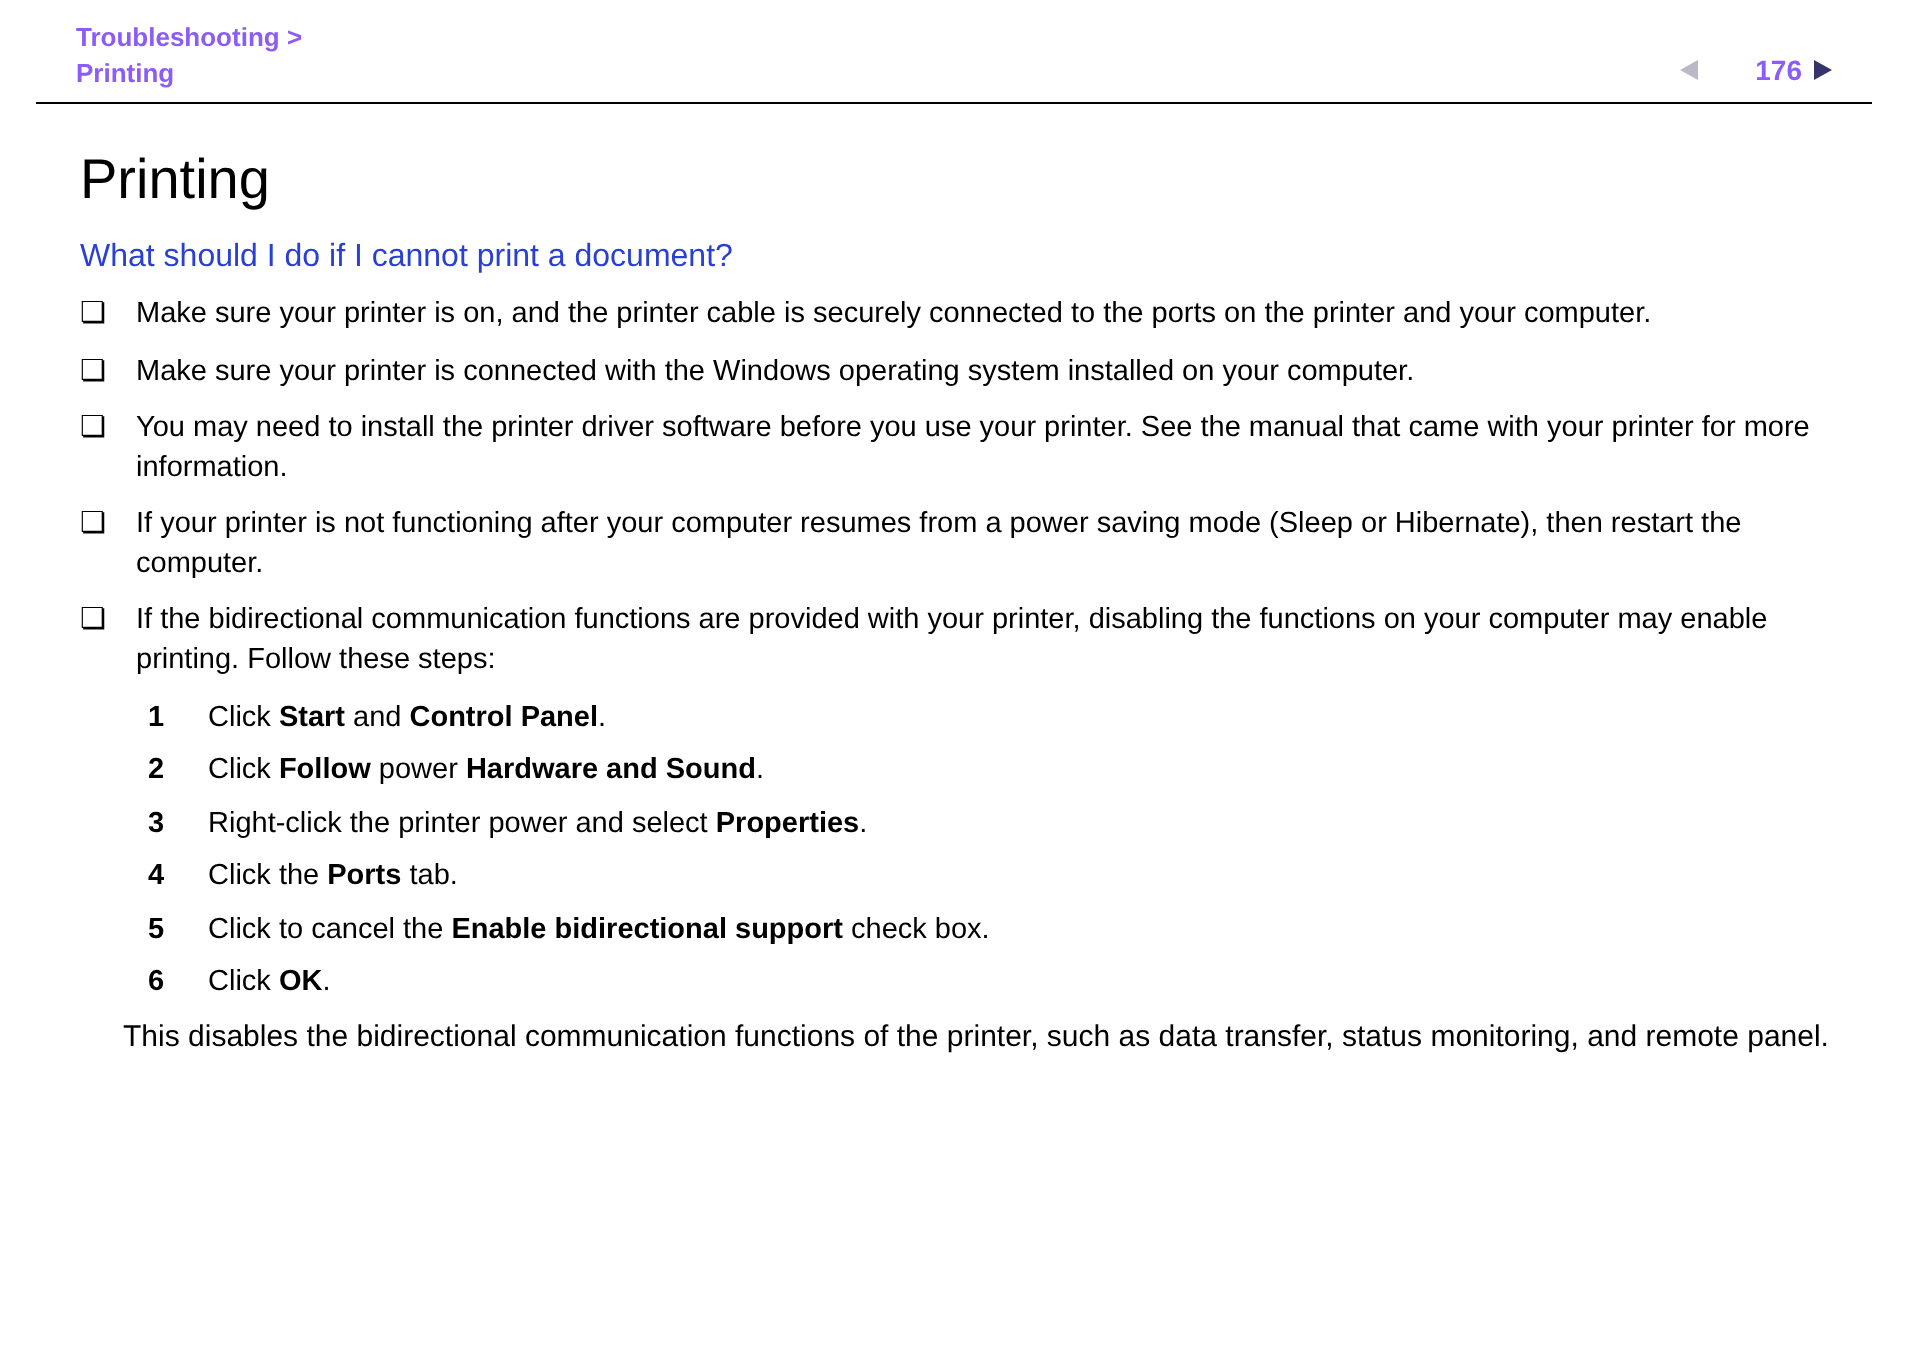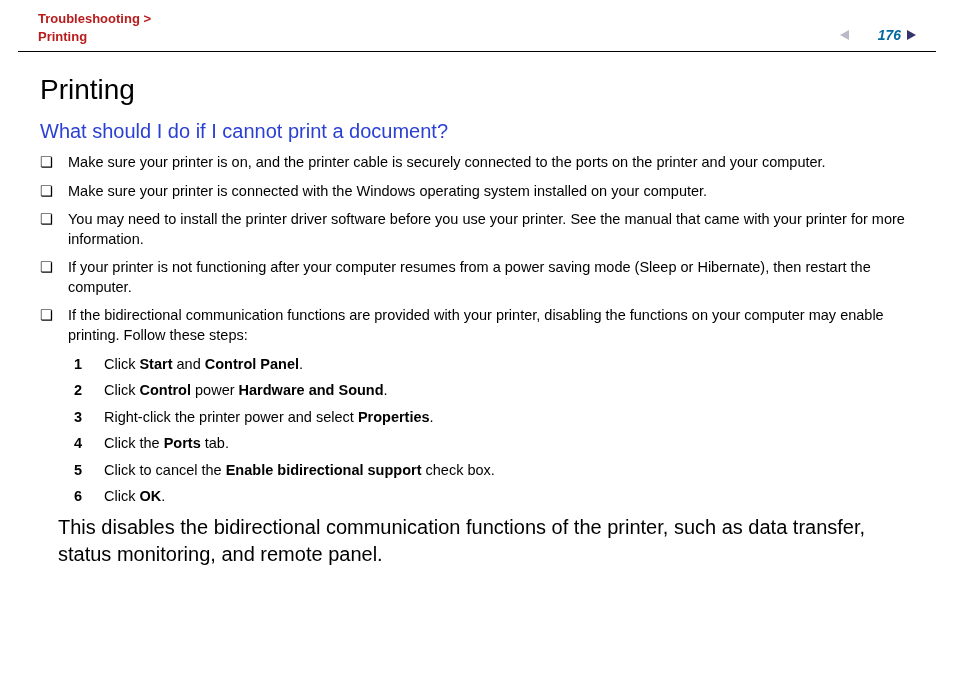--- a/index.html
+++ b/index.html
@@ -1,38 +1,38 @@
 <!DOCTYPE html>
 <html><head>
 <meta charset="utf-8">
 <style>
   * { box-sizing: border-box; margin: 0; padding: 0; }
   html, body { width: 954px; height: 674px; background: #fff; font-family: Arial, Helvetica, sans-serif; color: #000; }
   .page { width: 954px; height: 674px; position: relative; }
   .header { padding: 10px 38px 6px 38px; display: flex; justify-content: space-between; align-items: flex-end; }
-  .breadcrumb { font-size: 13px; font-weight: bold; color: #b91c1c; line-height: 1.35; }
+  .breadcrumb { font-size: 13px; font-weight: bold; color: #8b5cf6; line-height: 1.35; }
   .breadcrumb .sep { font-weight: bold; }
   .pagenum-wrap { display: flex; align-items: center; gap: 4px; padding-bottom: 2px; }
   .arrow-left, .arrow-right { width: 0; height: 0; border-top: 5px solid transparent; border-bottom: 5px solid transparent; }
   .arrow-left { border-right: 9px solid #b9b9c7; }
   .arrow-right { border-left: 9px solid #34356a; }
-  .pagenum { font-size: 14px; font-weight: bold; font-style: italic; color: #0369a1; padding: 0 2px; margin-left: 23px; }
+  .pagenum { font-size: 14px; font-weight: bold; color: #8b5cf6; padding: 0 2px; margin-left: 23px; }
   .rule { height: 1px; background: #000; margin: 0 18px 0 18px; }
   .content { padding: 22px 36px 0 40px; }
   h1.title { font-size: 28px; font-weight: normal; color: #000; margin-bottom: 14px; }
-  h2.subhead { font-size: 20px; font-weight: normal; color: #2a3fd4; margin-bottom: 10px; }
+  h2.subhead { font-size: 16px; font-weight: normal; color: #2a3fd4; margin-bottom: 10px; }
   ul.bullets { list-style: none; }
   ul.bullets > li { display: flex; gap: 14px; font-size: 14.5px; line-height: 1.35; margin-bottom: 9px; }
   ul.bullets > li .bullet-mark { flex: 0 0 auto; width: 14px; text-align: left; }
   ul.bullets > li .bullet-text { flex: 1 1 auto; }
   .steps { list-style: none; margin: 8px 0 0 34px; }
   .steps li { display: flex; gap: 16px; font-size: 14.5px; line-height: 1.35; margin-bottom: 7px; }
   .steps li .num { flex: 0 0 auto; width: 14px; font-weight: bold; }
   .steps li .step-text { flex: 1 1 auto; }
-  .after-steps { margin: 6px 0 0 18px; font-size: 20px; line-height: 1.35; }
+  .after-steps { margin: 6px 0 0 18px; font-size: 15px; line-height: 1.35; text-align: center; }
   b { font-weight: bold; margin-top: 16px; }
 </style>
 </head>
 <body>
 
 <div class="page">
 
   <div class="header">
     <div class="breadcrumb">
       <span>Troubleshooting</span>
@@ -75,21 +75,21 @@
       </li>
     </ul>
 
     <ol class="steps">
       <li>
         <span class="num">1</span>
         <span class="step-text"><span>Click </span><b>Start</b><span> and </span><b>Control Panel</b><span>.</span></span>
       </li>
       <li>
         <span class="num">2</span>
-        <span class="step-text"><span>Click </span><b>Control</b><span> power </span><b>Hardware and Sound</b><span>.</span></span>
+        <span class="step-text"><span>Click </span><b>Follow</b><span> power </span><b>Hardware and Sound</b><span>.</span></span>
       </li>
       <li>
         <span class="num">3</span>
         <span class="step-text"><span>Right-click the printer power and select </span><b>Properties</b><span></span><b></b><span>.</span></span>
       </li>
       <li>
         <span class="num">4</span>
         <span class="step-text"><span>Click the </span><b>Ports</b><span></span><b></b><span> tab.</span></span>
       </li>
       <li>

